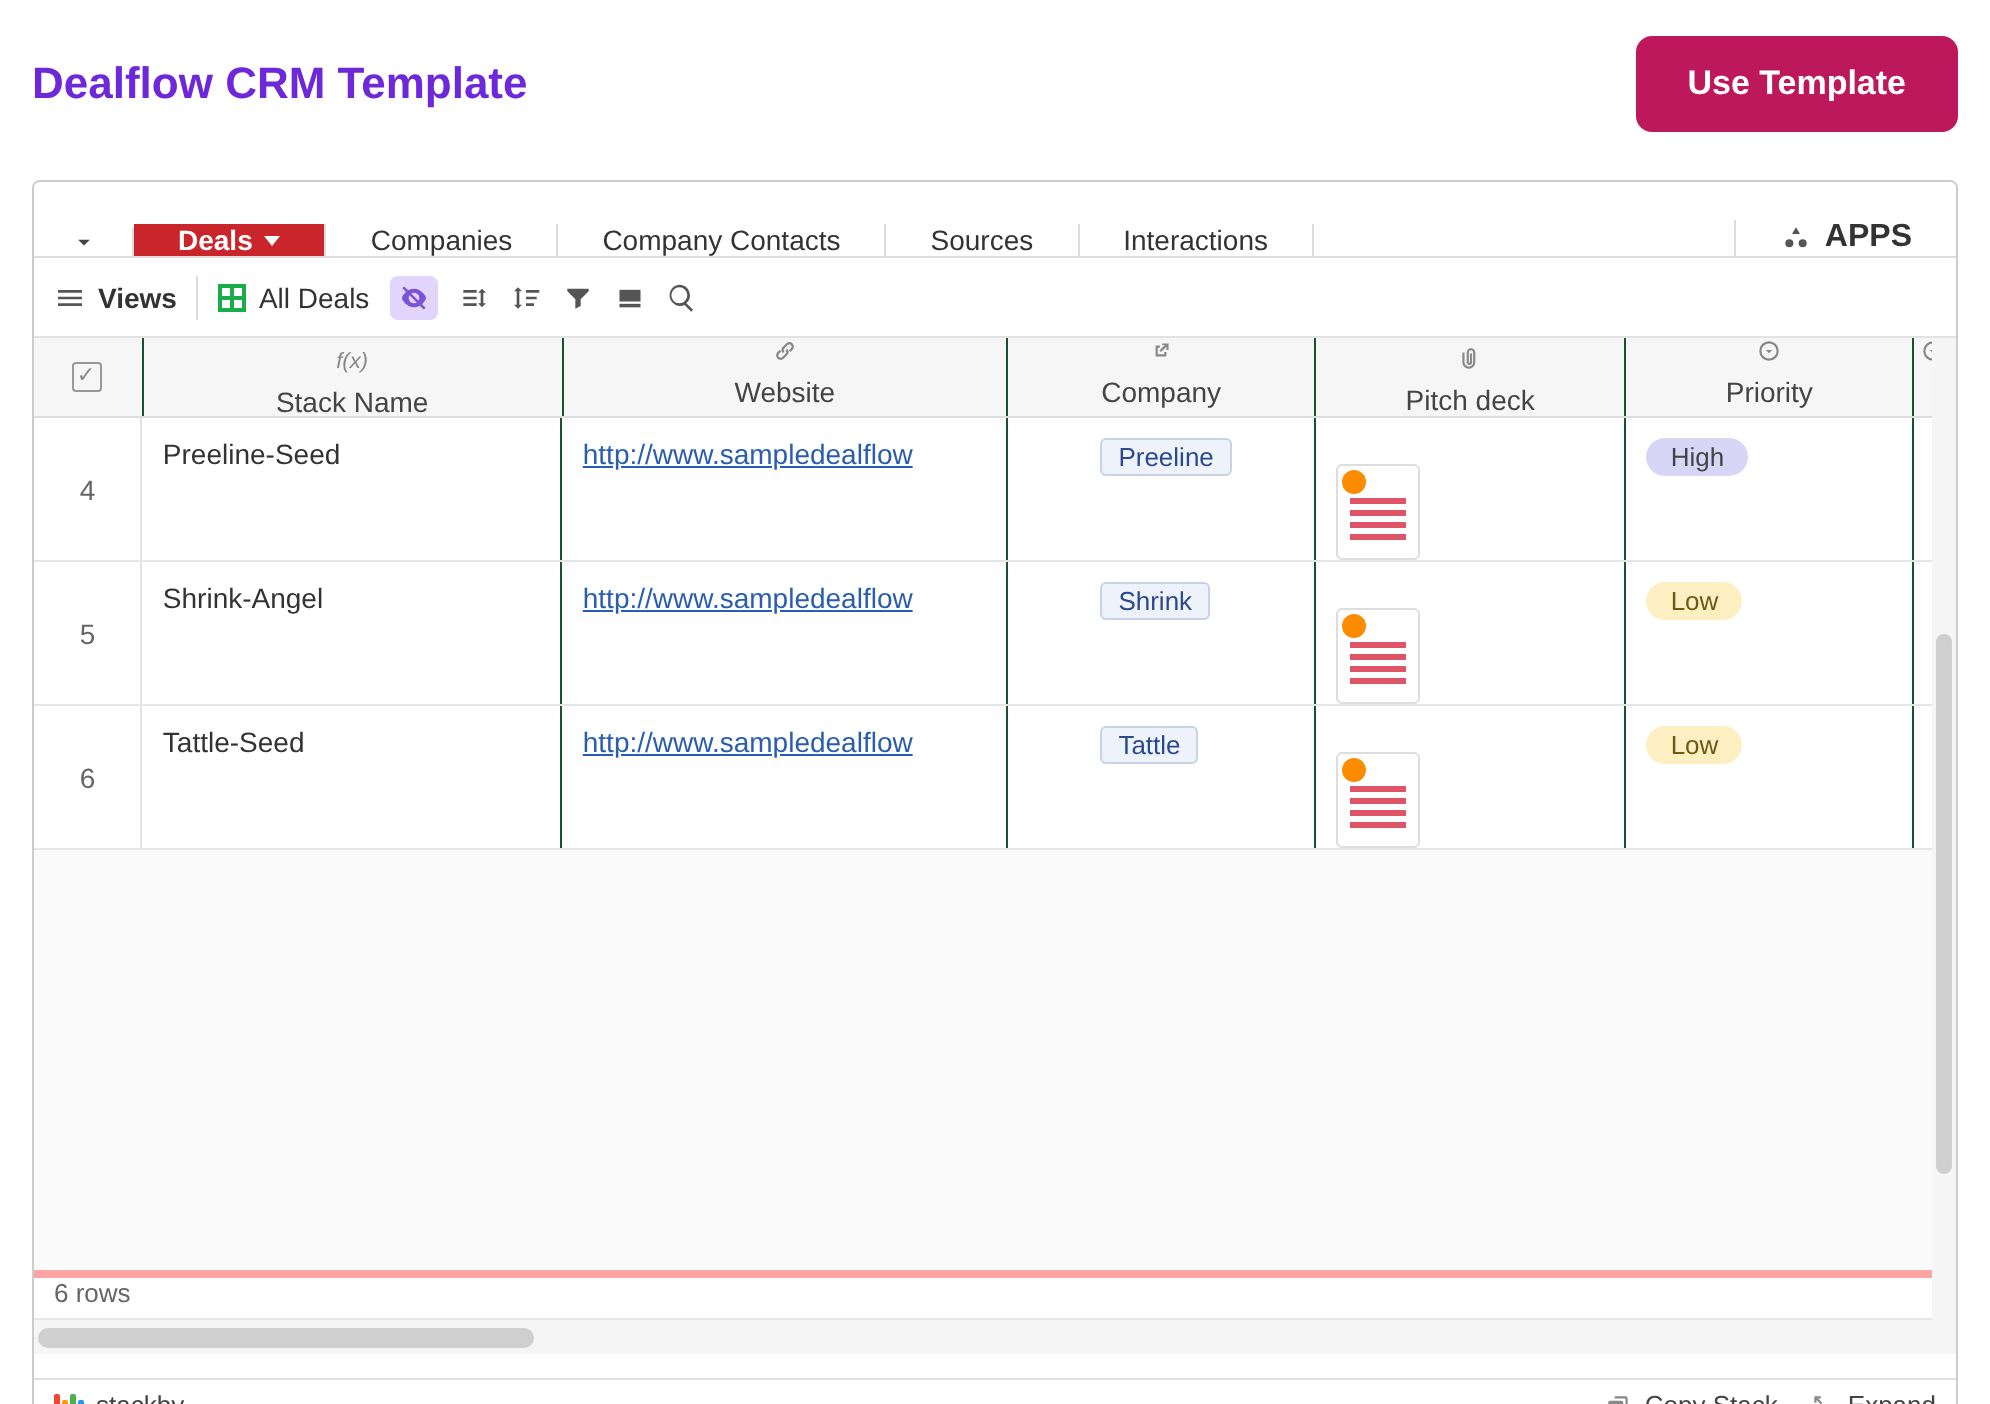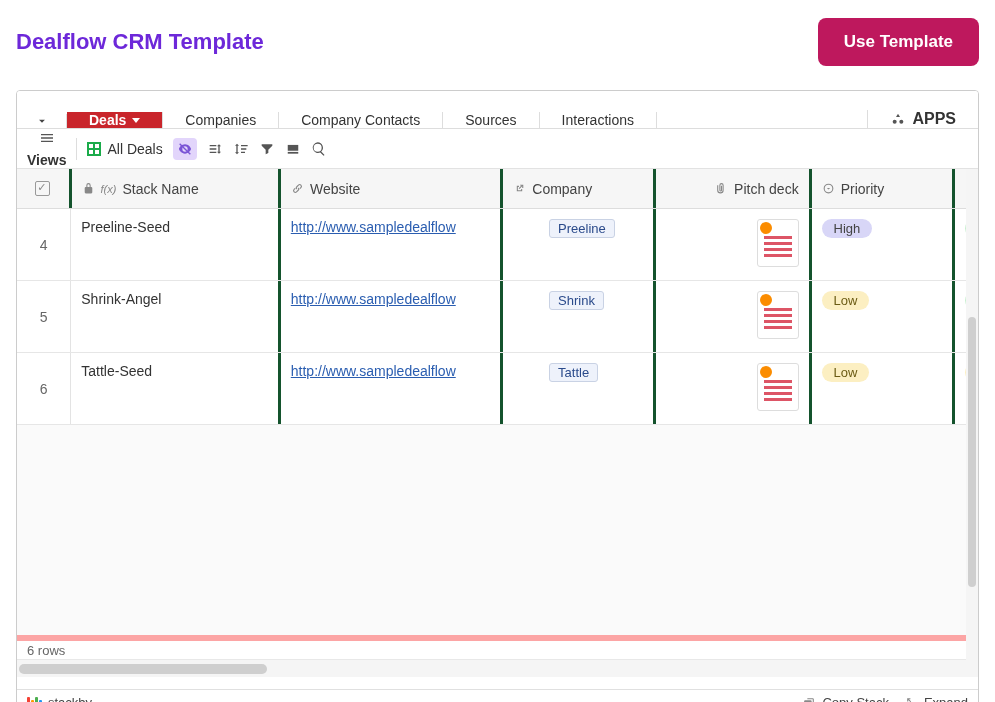--- a/index.html
+++ b/index.html
@@ -93,21 +93,20 @@
   align-items: center;
   height: 40px;
   padding: 0 10px;
   gap: 10px;
   border-bottom: 1px solid #e2e2e2;
 }
 .views-btn {
   display: flex; align-items: center; gap: 6px;
   font-size: 14px; font-weight: 600; color: #333;
   cursor: pointer;
-  flex-direction: column;
 }
 .divider-v { width: 1px; height: 22px; background: #ddd; }
 .view-chip {
   display: flex; align-items: center; gap: 6px;
   font-size: 14px; color: #333;
 }
 .grid-ic {
   display:inline-block;width:14px;height:14px;
   border:2px solid #1aab4a;
   background:
@@ -124,21 +123,21 @@
 .tb-ic2 { width: 16px; height: 14px; fill: #555; cursor: pointer; }
 .table-wrap { position: relative; height: 520px; background: #fff; }
 .thead {
   display: flex;
   height: 40px;
   background: #f6f6f6;
   border-bottom: 1px solid #ddd;
   font-size: 14px;
   color: #444;
 }
-.th, .td { border-right: 3px solid #14532d; display: flex; align-items: center; padding: 0 10px; gap: 6px; }
+.th, .td { border-right: 1px solid #14532d; display: flex; align-items: center; padding: 0 10px; gap: 6px; flex-direction: column; }
 .col-check { width: 55px; justify-content: center; }
 .col-name { width: 212px; }
 .col-web  { width: 225px; }
 .col-comp { width: 155px; }
 .col-pitch{ width: 157px; justify-content: flex-end; }
 .col-prio { width: 145px; }
 .col-last { flex: 1; min-width: 0; }
 .chk {
   width: 15px; height: 15px; border: 1px solid #999; border-radius: 2px; position: relative;
 }
@@ -178,22 +177,22 @@
 }
 .pill {
   display:inline-block; padding: 2px 12px; border-radius: 12px; font-size: 13px;
 }
 .pill-high { background: #d8d6f7; color: #444; }
 .pill-low  { background: #fcefc2; color: #6b5b14; }
 .pill-green{ background: #c9f0d0; color: #1a6b33; }
 .pill-yellow{ background: #fcefc2; color: #6b5b14; }
 .empty-area { flex: 1; background: #fafafa; border-top: none;}
 .rows-label-wrap {
-  height: 24px; border-top: 6px solid #fca5a5;
-  display: flex; align-items: center; padding: 0 10px;
+  height: 24px; border-top: 4px solid #fca5a5;
+  display: flex; align-items: flex-start; padding: 0 10px;
   font-size: 13px; color: #666;
 }
 .hscroll-rail {
   height: 18px; background: #f5f5f5; border-top: 1px solid #e8e8e8;
   position: relative;
 }
 .hscroll-thumb {
   position: absolute; left: 2px; top: 4px; height: 10px; width: 248px;
   background: #cfcfcf; border-radius: 5px;
 }

